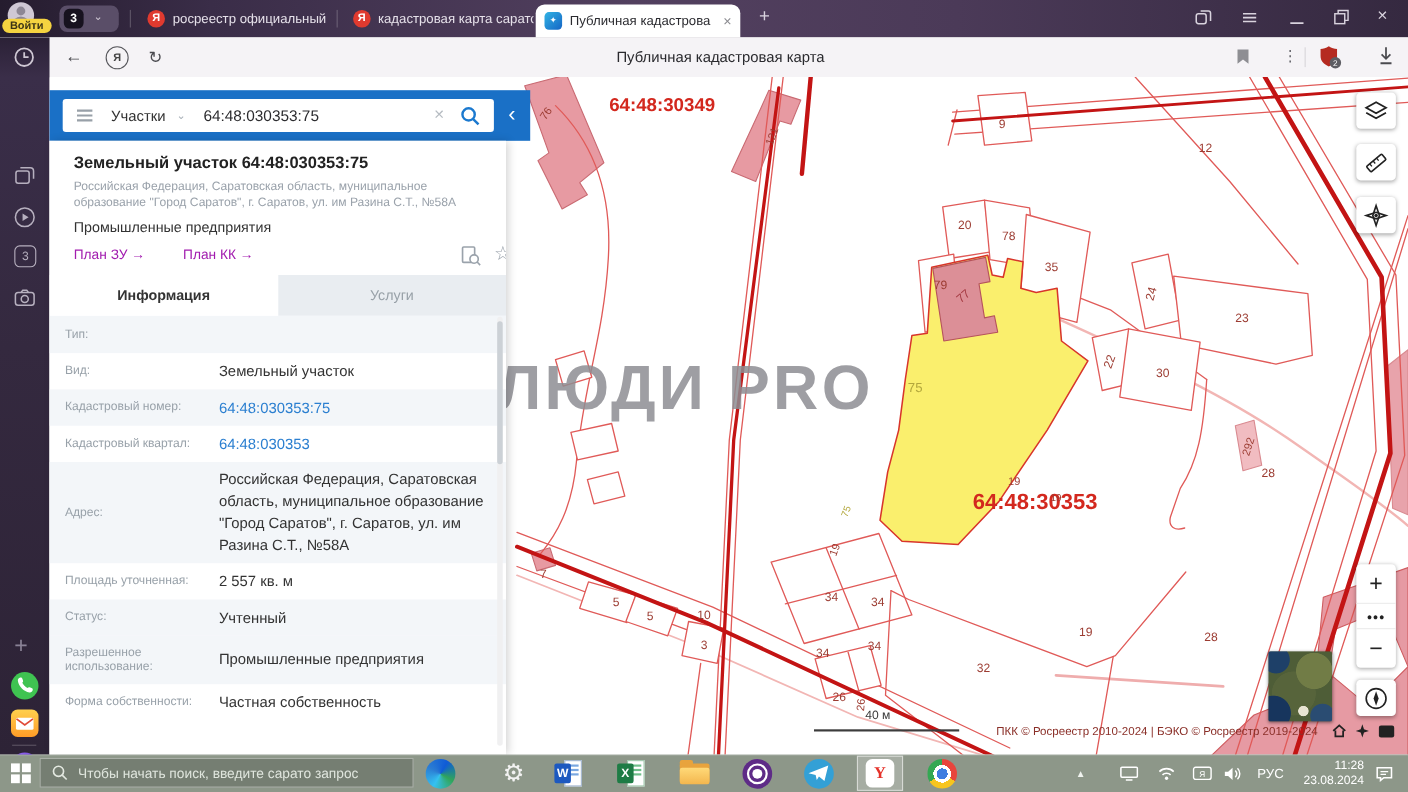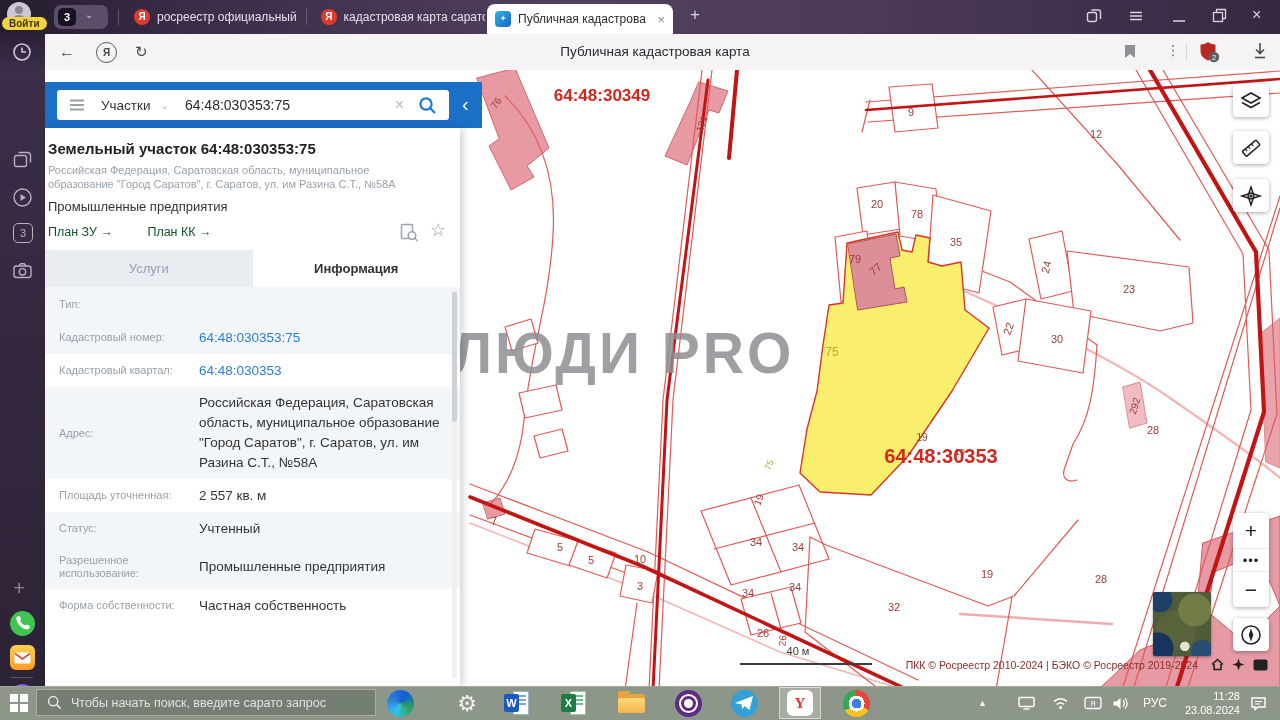--- a/index.html
+++ b/index.html
@@ -19,21 +19,21 @@
   
   #sidebar{left:0;top:70px;width:45px;height:616px;
     background:linear-gradient(180deg,#3a2e49 0%,#34293f 40%,#2d2336 100%)}
   .sicon{left:12px;width:21px;height:21px}
   
   #bluebar{left:45px;top:82px;width:437px;height:46px;background:#1a70c6;z-index:6}
   #searchbox{left:12px;top:8px;width:392px;height:30px;background:#fff;border-radius:3px;
     display:flex;align-items:center}
   #card{left:45px;top:128px;width:415px;height:558px;background:#fff;z-index:6;
     overflow:hidden;box-shadow:3px 0 8px rgba(0,0,0,.18)}
-  .rlink{color:#14532d;font-size:12.5px;cursor:pointer}
+  .rlink{color:#a21caf;font-size:12.5px;cursor:pointer}
   .ptab{width:50%;height:37px;display:flex;align-items:center;justify-content:center;
     font-size:13px;box-sizing:border-box}
   .irow{display:flex;width:100%;box-sizing:border-box;padding:0 8px 0 14px}
   .irow.alt{background:#f3f6f9}
   .ilab{width:140px;color:#98a1a9;font-size:11px;flex:none;align-self:center;line-height:13px}
   .ival{color:#333;font-size:13.5px;align-self:center;line-height:20px;padding:6px 0}
   .ival.link{color:#2b7fd0}
   
   #watermark{left:452px;top:320px;font-size:57px;font-weight:700;color:#8e8e93;
     letter-spacing:3px;opacity:.85;z-index:2;white-space:nowrap}
@@ -367,42 +367,46 @@
     <span style="color:#b6bcc2;font-size:16px;margin-right:14px">×</span>
     <svg style="margin-right:12px" width="19" height="19" viewBox="0 0 19 19">
         <circle cx="8" cy="8" r="5.6" fill="none" stroke="#1b79cf" stroke-width="2.2"></circle>
         <path d="M12.2,12.2 L17,17" stroke="#1b79cf" stroke-width="2.2"></path>
       </svg>
   </div>
   <div class="abs" style="left:417px;top:10px;color:#fff;font-size:20px;line-height:24px">‹</div>
 </div>
 
 <div class="abs" id="card">
-  <div style="padding:12px 14px 0 3px">
+  <div style="padding:12px 14px 0 22px">
     <div style="font-size:15px;font-weight:700;color:#222">Земельный участок 64:48:030353:75</div>
     <div style="margin-top:6px;font-size:11px;line-height:14px;color:#9aa2ab;width:370px">Российская Федерация, Саратовская область, муниципальное образование "Город Саратов", г. Саратов, ул. им Разина С.Т., №58А</div>
     <div style="margin-top:8px;font-size:13px;color:#333">Промышленные предприятия</div>
     <div style="margin-top:8px;height:24px;position:relative">
       <span class="rlink">План ЗУ →</span>
       <span class="rlink" style="margin-left:30px">План КК →</span>
       <svg class="abs" style="left:352px;top:1px" width="19" height="19" viewBox="0 0 19 19">
           <rect x="1.5" y="1.5" width="11" height="14" rx="1" fill="none" stroke="#9aa2ab" stroke-width="1.5"></rect>
           <circle cx="12" cy="12.5" r="3.8" fill="#fff" stroke="#9aa2ab" stroke-width="1.5"></circle>
           <path d="M14.8,15.2 L17.5,18" stroke="#9aa2ab" stroke-width="1.5"></path>
         </svg>
       <span class="abs" style="left:382px;top:-3px;font-size:18px;color:#9aa2ab">☆</span>
     </div>
   </div>
   <div style="display:flex;margin-top:4px">
+    <div class="ptab" style="background:#fff;font-weight:700;color:#333">Информация</div>
     <div class="ptab" style="background:#e9edf1;color:#98a1a8">Услуги</div>
-    <div class="ptab" style="background:#fff;font-weight:700;color:#333">Информация</div>
   </div>
   <div>
     <div class="irow alt" style="min-height:34px">
         <div class="ilab" ind="panel.info_rows.0.label">Тип:</div>
+      </div>
+    <div class="irow" style="min-height:33px">
+        <div class="ilab">Вид:</div>
+        <div class="ival">Земельный участок</div>
       </div>
     <div class="irow alt" style="min-height:33px">
         <div class="ilab">Кадастровый номер:</div>
         <div class="ival link">64:48:030353:75</div>
       </div>
     <div class="irow" style="min-height:33px">
         <div class="ilab">Кадастровый квартал:</div>
         <div class="ival link">64:48:030353</div>
       </div>
     <div class="irow alt" style="min-height:86px">

